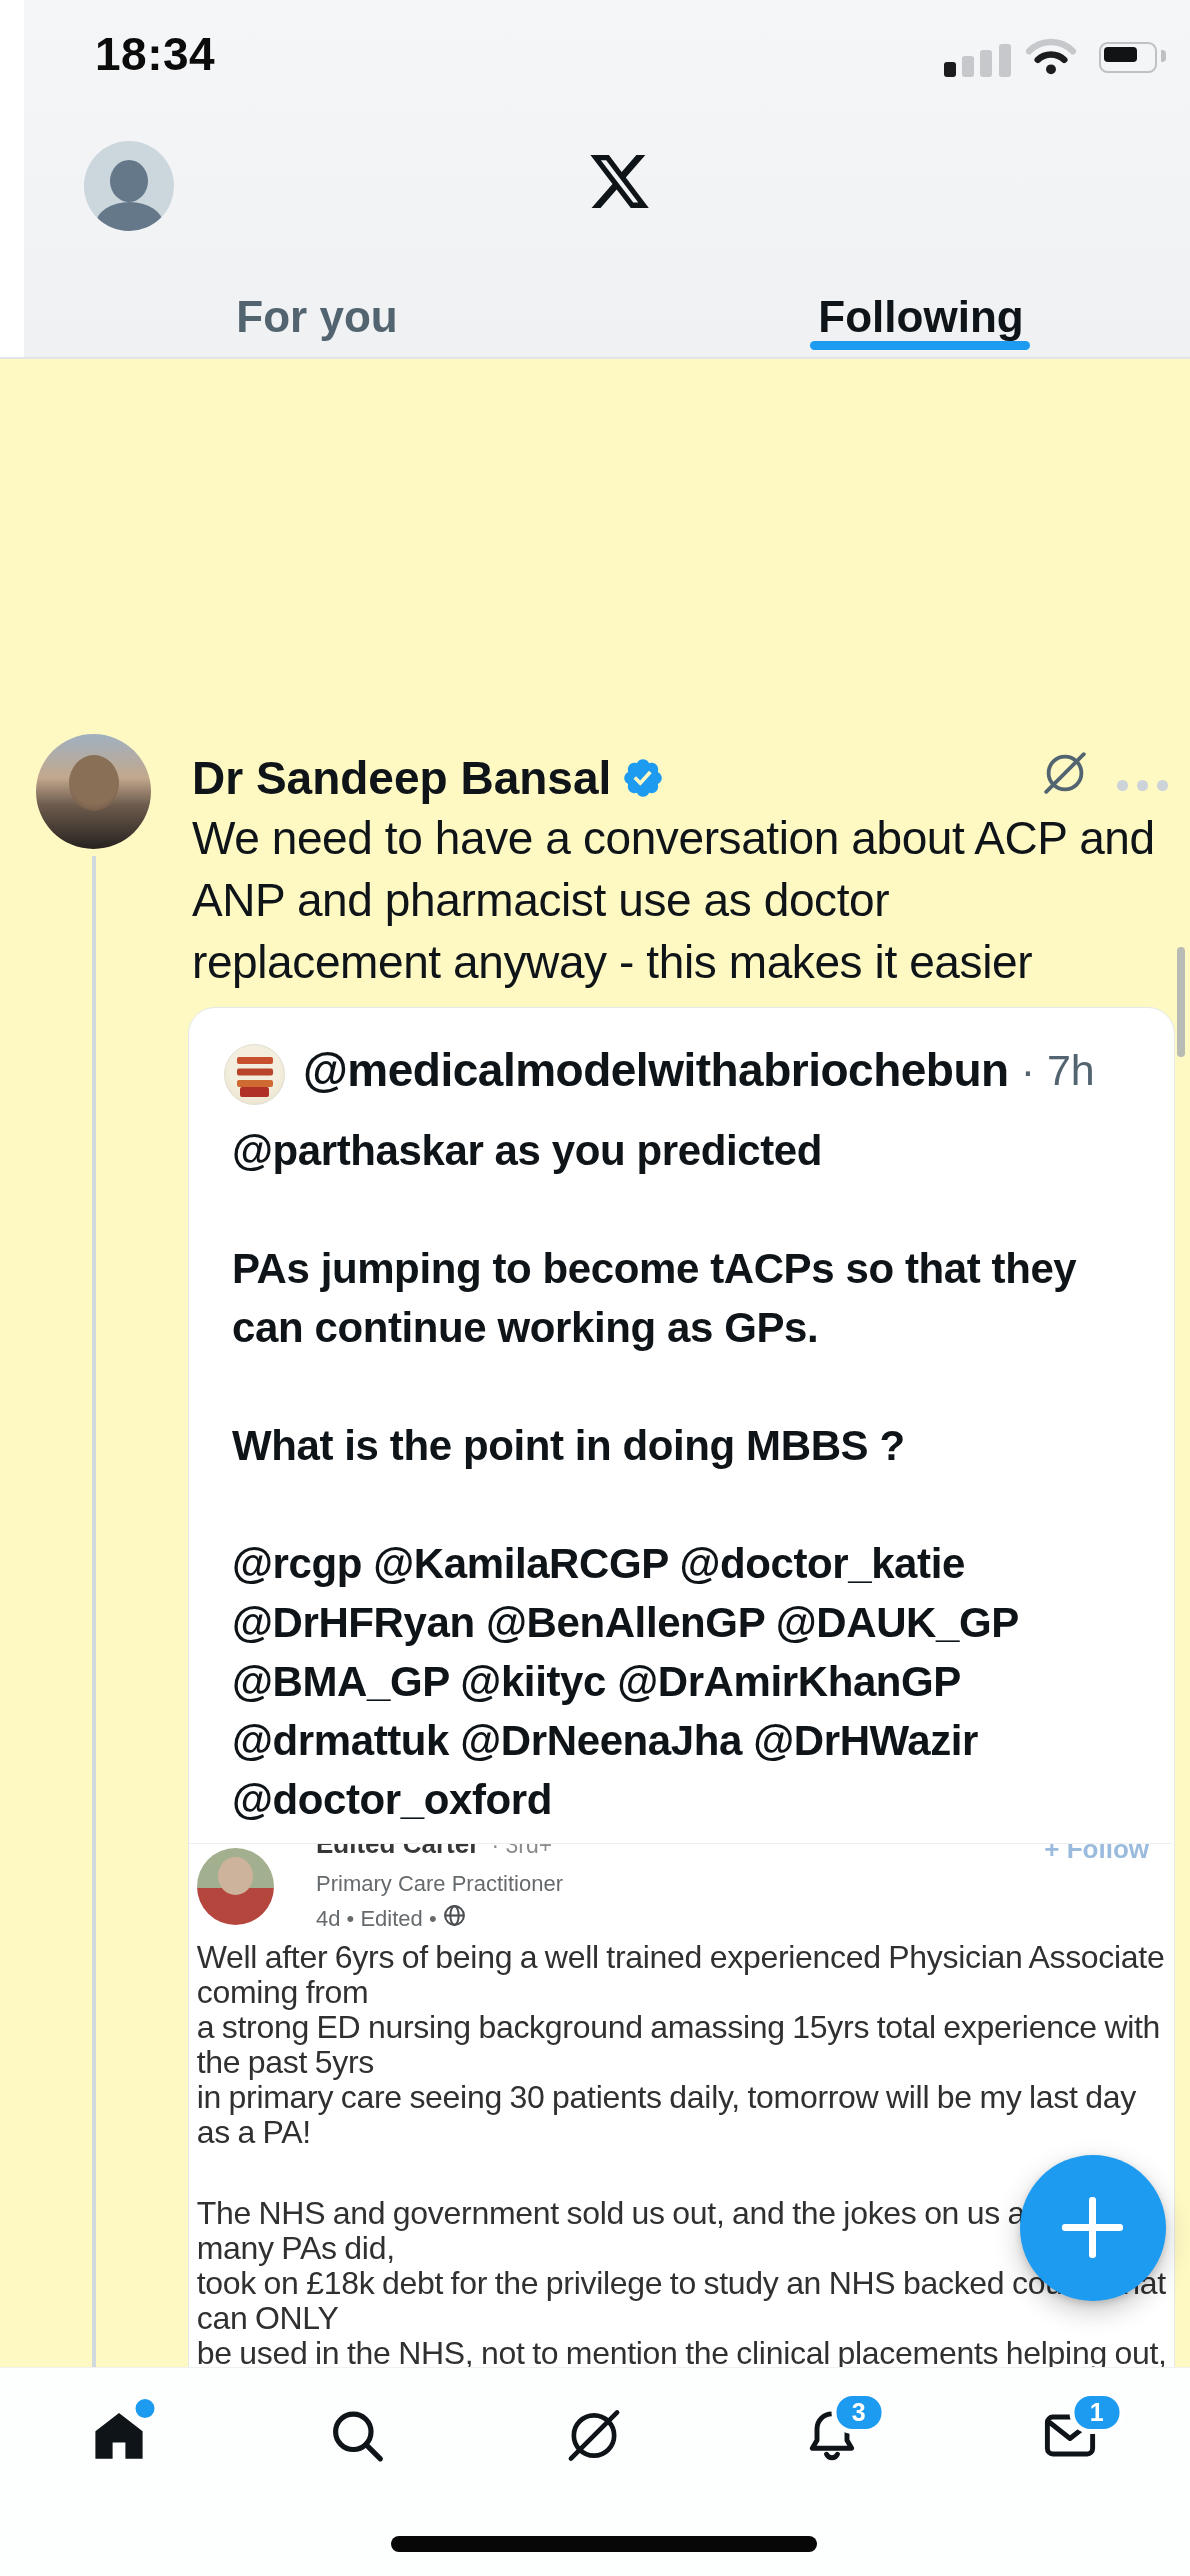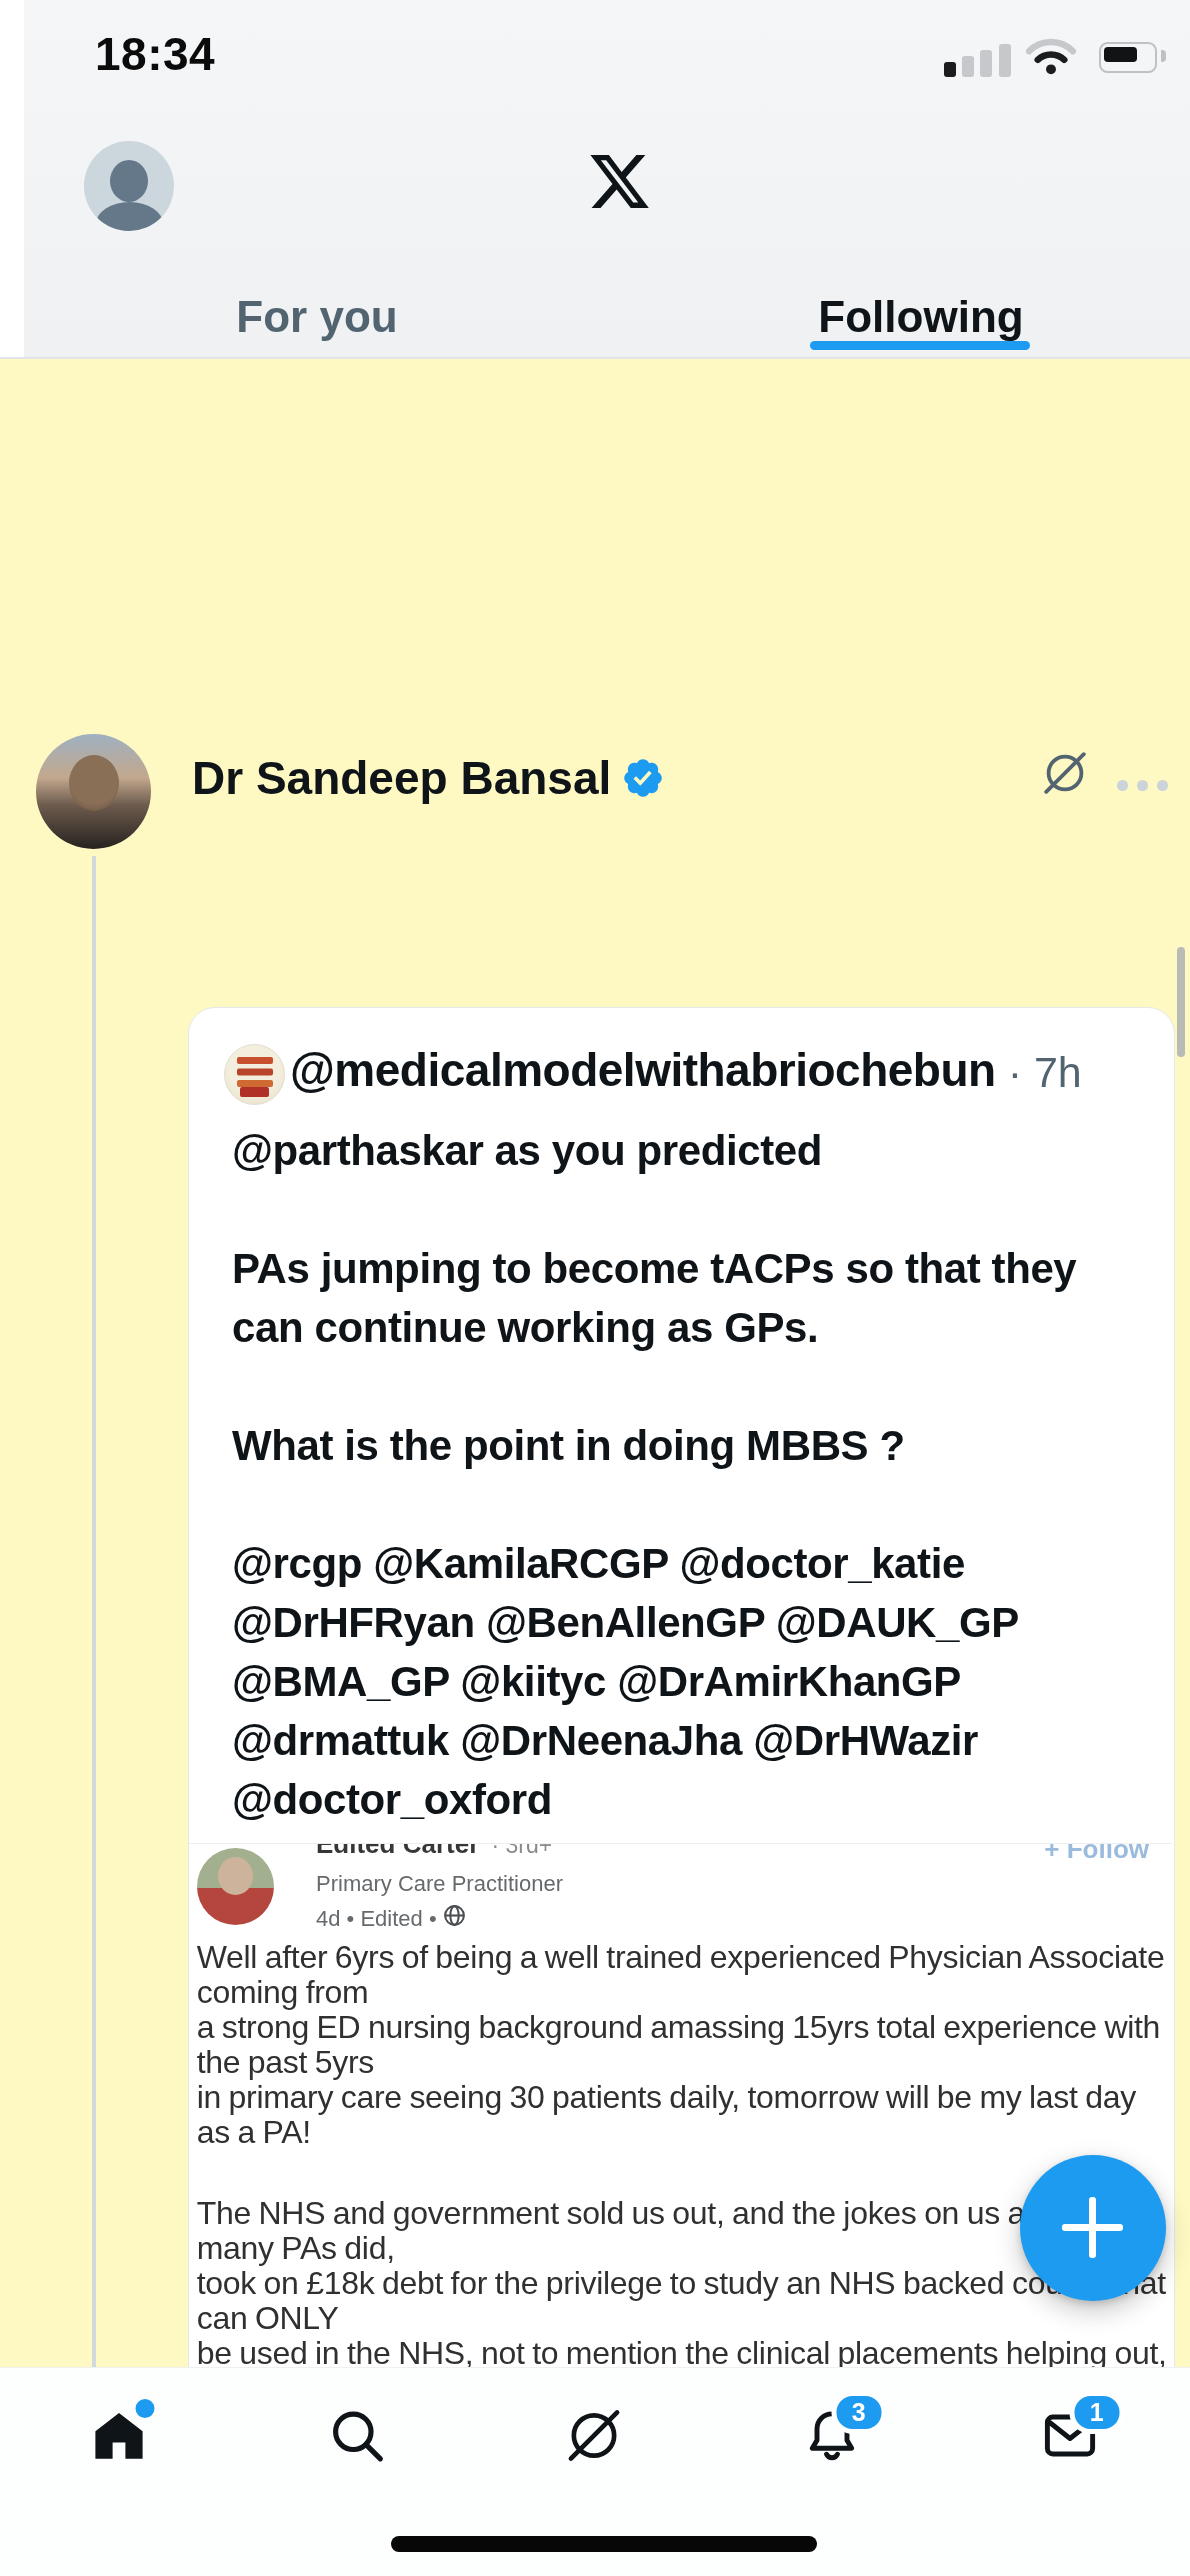--- a/index.html
+++ b/index.html
@@ -46,21 +46,21 @@
   .tweet-text{position:absolute;left:192px;top:449px;width:979px;font-size:46px;line-height:62px;
               letter-spacing:-0.4px;color:#0f1419;white-space:pre-line;}
   
   .quote-card{position:absolute;left:188px;top:649px;width:987px;height:1735px;background:#fff;
               border:1.9px solid #e3e8eb;border-radius:27px;box-sizing:border-box;overflow:hidden;z-index:1;}
   .q-avatar{position:absolute;left:35px;top:36px;width:59px;height:59px;border-radius:50%;
             background:radial-gradient(circle at 50% 40%,#f3eedd 0 55%,#e4dcc4 100%);overflow:hidden;border:1px solid #e0ddd0;}
   .q-avatar::before{content:"";position:absolute;left:11.5px;top:11.5px;width:36px;height:7.7px;background:#c8502f;border-radius:1.9px;
             box-shadow:0 11.5px 0 #b8452a,0 23px 0 #cf6a33;}
   .q-avatar::after{content:"";position:absolute;left:15.3px;top:42px;width:29px;height:9.6px;background:#b03028;border-radius:1.9px;}
-  .q-head{position:absolute;left:101px;top:35px;width:843px;display:flex;align-items:flex-end;white-space:nowrap;overflow:hidden;}
+  .q-head{position:absolute;left:114px;top:35px;width:843px;display:flex;align-items:center;white-space:nowrap;overflow:hidden;}
   .q-handle{font-size:46px;font-weight:700;color:#0f1419;letter-spacing:-0.5px;}
   .q-time{font-size:43px;color:#536471;margin-left:12px;}
   .q-text{position:absolute;left:43px;top:113px;width:910px;font-size:42px;line-height:59px;
           letter-spacing:-0.4px;color:#0f1419;white-space:pre-line;font-weight:bold;}
   
   .li-image{position:absolute;left:0px;top:835px;width:983px;height:906px;background:#fff;
             border-top:1.9px solid #eceef0;overflow:hidden;font-family:"Liberation Sans",sans-serif;}
   .li-avatar{position:absolute;left:7.7px;top:3.8px;width:77px;height:77px;border-radius:50%;overflow:hidden;
              background:linear-gradient(180deg,#a3b08f 0 52%,#b5463e 52% 100%);}
   .li-avatar::before{content:"";position:absolute;left:21px;top:9.6px;width:35px;height:38px;border-radius:50%;
@@ -152,20 +152,23 @@
         <circle cx="12" cy="12" r="8.2"></circle>
           <line x1="2.6" y1="21.4" x2="21.4" y2="2.6"></line>
       </svg>
     </div>
     <div class="more-dots">
         <i></i>
         <i></i>
         <i></i>
       </div>
 
+    <div class="tweet-text">We need to have a conversation about ACP and
+ANP and pharmacist use as doctor
+replacement anyway - this makes it easier</div>
 
     <div class="quote-card">
       <div class="q-avatar"></div>
       <div class="q-head">
         <span class="q-handle">@medicalmodelwithabriochebun</span>
         <span class="q-time">· 7h</span>
       </div>
       <div class="q-text">@parthaskar as you predicted
 
 PAs jumping to become tACPs so that they

